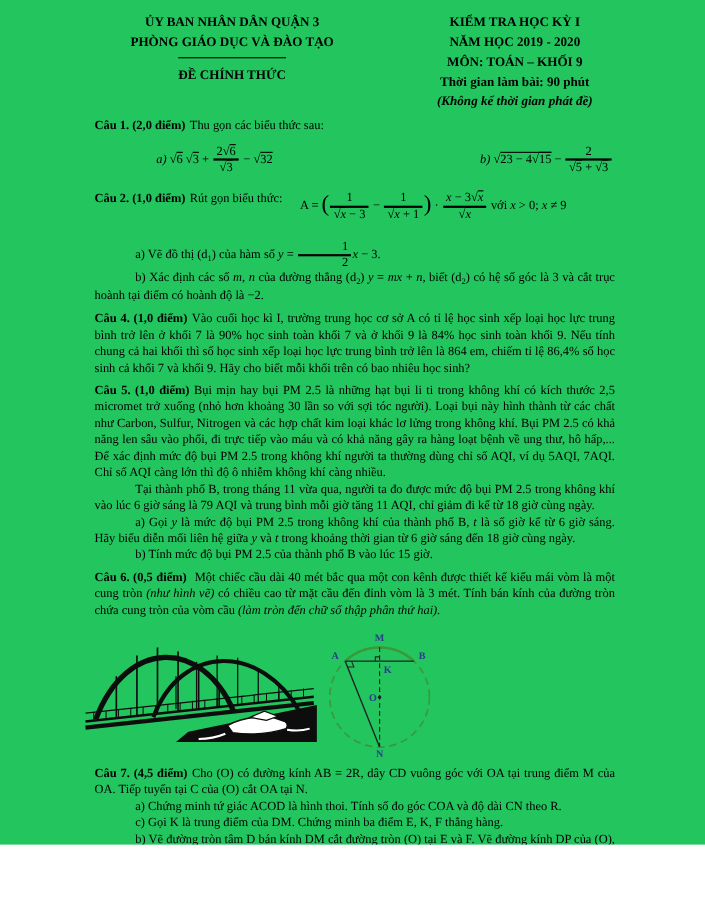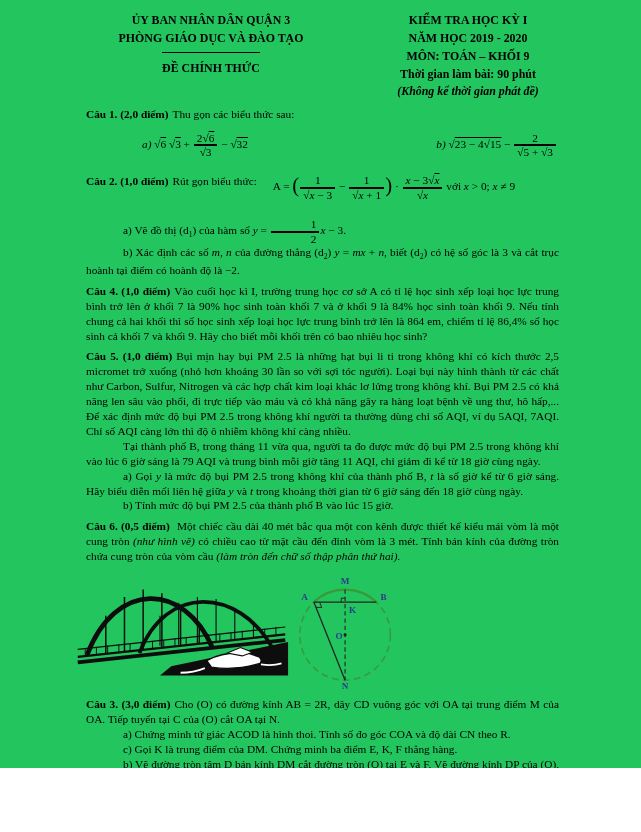--- a/index.html
+++ b/index.html
@@ -128,21 +128,21 @@
         <text class="svglbl" x="94" y="30" text-anchor="middle" fill="#2b3990">B</text>
         <text class="svglbl" x="58" y="43" fill="#2b3990">K</text>
         <text class="svglbl" x="44" y="70" fill="#2b3990">O</text>
         <text class="svglbl" x="54" y="122" text-anchor="middle" fill="#2b3990">N</text>
       </svg>
 
     </div>
   </div>
 
   <div class="q">
-    <p class="p just"><b class="ql">Câu 3. (3,0 điểm)</b><span>Cho (O) có đường kính AB = 2R, dây CD vuông góc với OA tại trung điểm M của OA. Tiếp tuyến tại C của (O) cắt OA tại N.</span></p>
+    <p class="p just"><b class="ql">Câu 7. (4,5 điểm)</b><span>Cho (O) có đường kính AB = 2R, dây CD vuông góc với OA tại trung điểm M của OA. Tiếp tuyến tại C của (O) cắt OA tại N.</span></p>
     <p class="p ind">a) Chứng minh tứ giác ACOD là hình thoi. Tính số đo góc COA và độ dài CN theo R.</p>
     <p class="p ind">c) Gọi K là trung điểm của DM. Chứng minh ba điểm E, K, F thẳng hàng.</p>
     <p class="p ind just">b) Vẽ đường tròn tâm D bán kính DM cắt đường tròn (O) tại E và F. Vẽ đường kính DP của (O), DP cắt BC tại I và cắt FE tại H. Chứng minh I là trung điểm của BC và BC song song với FE.</p>
   </div>
 
   <div class="footer">
     <div class="fit">Học sinh không được sử dụng tài liệu.</div>
 
   </div>
 

